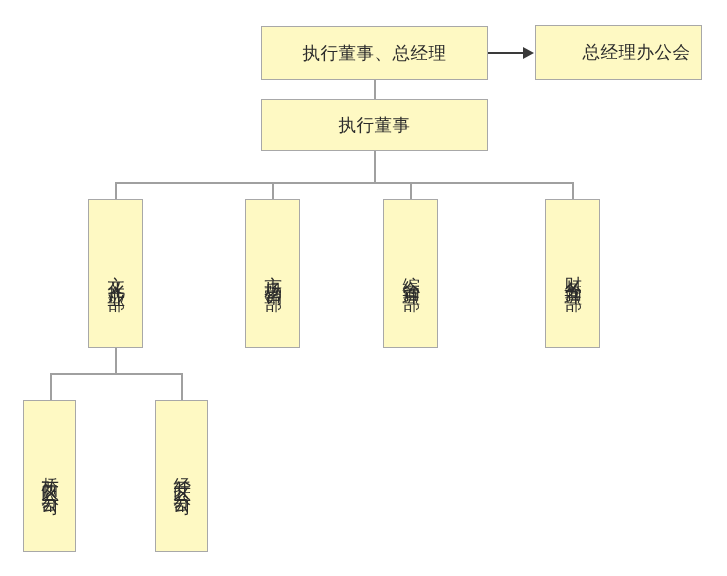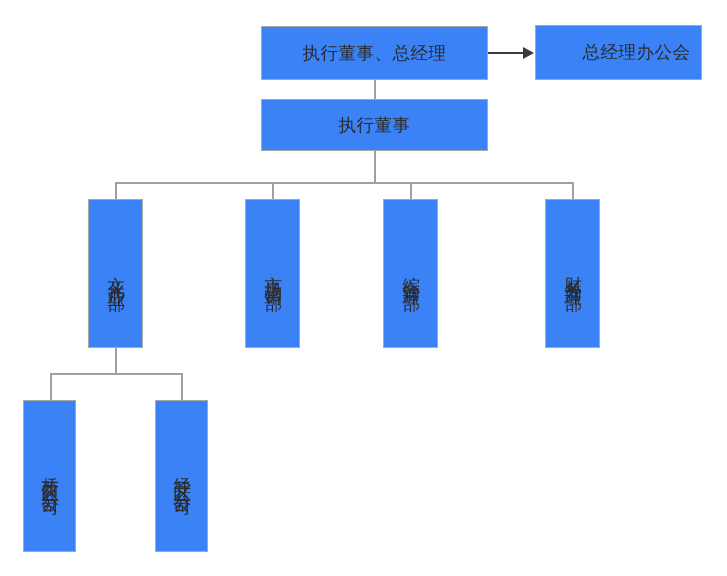--- a/index.html
+++ b/index.html
@@ -16,21 +16,21 @@
     position: relative;
     width: 727px;
     height: 576px;
     background: #ffffff;
     overflow: hidden;
   }
   .node {
     position: absolute;
     box-sizing: border-box;
     border: 1.6px solid #a8a8a8;
-    background: #3b82f6;
+    background: #fef9c3;
     display: flex;
     align-items: center;
     justify-content: center;
     color: #2b2b2b;
   }
   .node-label {
     display: block;
     text-align: center;
     line-height: 1.0;
     letter-spacing: 0.5px;

